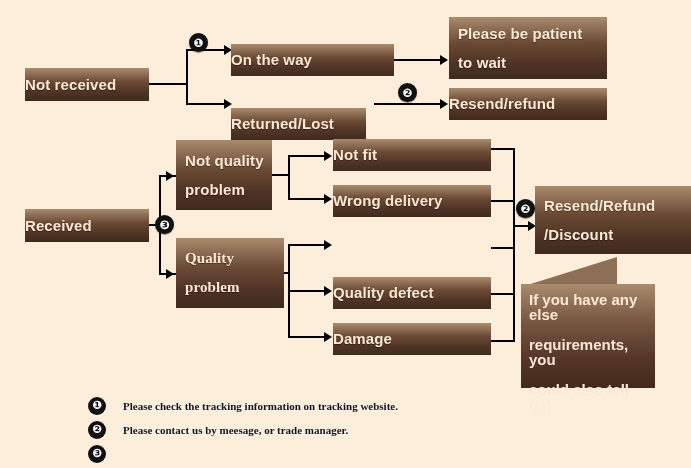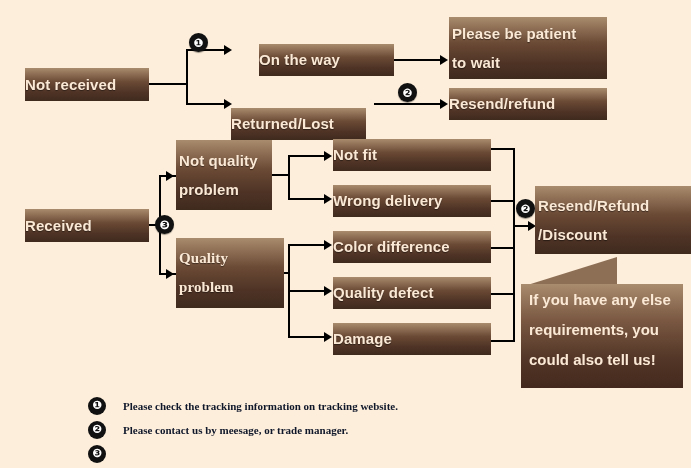--- a/index.html
+++ b/index.html
@@ -21,21 +21,21 @@
     font-weight:bold;
     font-size:15px;
     letter-spacing:.1px;
     display:flex;
     flex-direction:column;
     justify-content:center;
     text-shadow:0 1px 1px rgba(0,0,0,.45);
     z-index:4;
   }
   .box.center{align-items:center;}
-  .box.left{align-items:flex-start;padding-left:3px;}
+  .box.left{align-items:flex-start;padding-left:9px;}
   .box .ln{line-height:1.05;display:block;width:100%;}
   .box.two .ln{line-height:1.15;}
   .box.two .ln + .ln{margin-top:11px;}
 
   
   .callout{
     position:absolute;
     box-sizing:border-box;
     background:linear-gradient(to bottom,#a98b6d 0%,#7a5842 35%,#533627 72%,#43291d 100%);
     color:#fbe9d6;
@@ -119,21 +119,21 @@
   <div class="ln-h" style="left:186px;top:49px;width:40px;"></div>
   <div class="arw" style="left:224px;top:45px;"></div>
 
   <div class="ln-h" style="left:186px;top:103px;width:40px;"></div>
   <div class="arw" style="left:224px;top:99px;"></div>
 
   <div class="badge" style="left:189px;top:33px;">
     <span>❶</span>
   </div>
 
-  <div class="box center" style="left:231px;top:44px;width:135px;height:32px;margin-left:28px;">
+  <div class="box center" style="left:231px;top:44px;width:163px;height:32px;">
     <span class="ln">On the way</span>
   </div>
 
   <div class="box center" style="left:231px;top:88px;width:135px;height:32px;margin-top:20px;">
     <span class="ln">Returned/Lost</span>
   </div>
 
   <div class="ln-h" style="left:374px;top:59px;width:68px;"></div>
   <div class="arw" style="left:440px;top:55px;"></div>
 
@@ -195,23 +195,20 @@
   <div class="arw" style="left:324px;top:286px;"></div>
   <div class="ln-h" style="left:288px;top:336px;width:38px;"></div>
   <div class="arw" style="left:324px;top:332px;"></div>
 
   <div class="box center" style="left:333px;top:139px;width:158px;height:32px;">
     <span class="ln">Not fit</span>
   </div>
   <div class="box center" style="left:333px;top:185px;width:158px;height:32px;">
     <span class="ln">Wrong delivery</span>
   </div>
-  <div class="box center" style="left:333px;top:231px;width:158px;height:32px;">
-    <span class="ln">Color difference</span>
-  </div>
   <div class="box center" style="left:333px;top:277px;width:158px;height:32px;">
     <span class="ln">Quality defect</span>
   </div>
   <div class="box center" style="left:333px;top:323px;width:158px;height:32px;align-items:flex-end;">
     <span class="ln">Damage</span>
   </div>
 
   <div class="ln-h" style="left:491px;top:148px;width:24px;"></div>
   <div class="ln-h" style="left:491px;top:200px;width:24px;"></div>
   <div class="ln-h" style="left:491px;top:247px;width:24px;"></div>
@@ -225,21 +222,21 @@
     <span>❷</span>
   </div>
 
   <div class="box two left" style="left:535px;top:186px;width:156px;height:68px;">
     <span class="ln">Resend/Refund</span>
     <span class="ln">/Discount</span>
   </div>
 
   <div class="tail" style="left:521px;top:257px;border-width:0 0 30px 96px;border-color:transparent transparent #8d6f55 transparent;"></div>
 
-  <div class="callout" style="left:521px;top:284px;width:162px;height:104px;">
+  <div class="callout" style="left:521px;top:284px;width:134px;height:104px;">
     <span class="ln">If you have any else</span>
     <span class="ln">requirements, you</span>
     <span class="ln">could also tell us!</span>
   </div>
 
   <div id="legend">
     <div class="lg-row">
       <span class="lg-num">❶</span>
       <span class="lg-txt">Please check the tracking information on tracking website.</span>
     </div>

